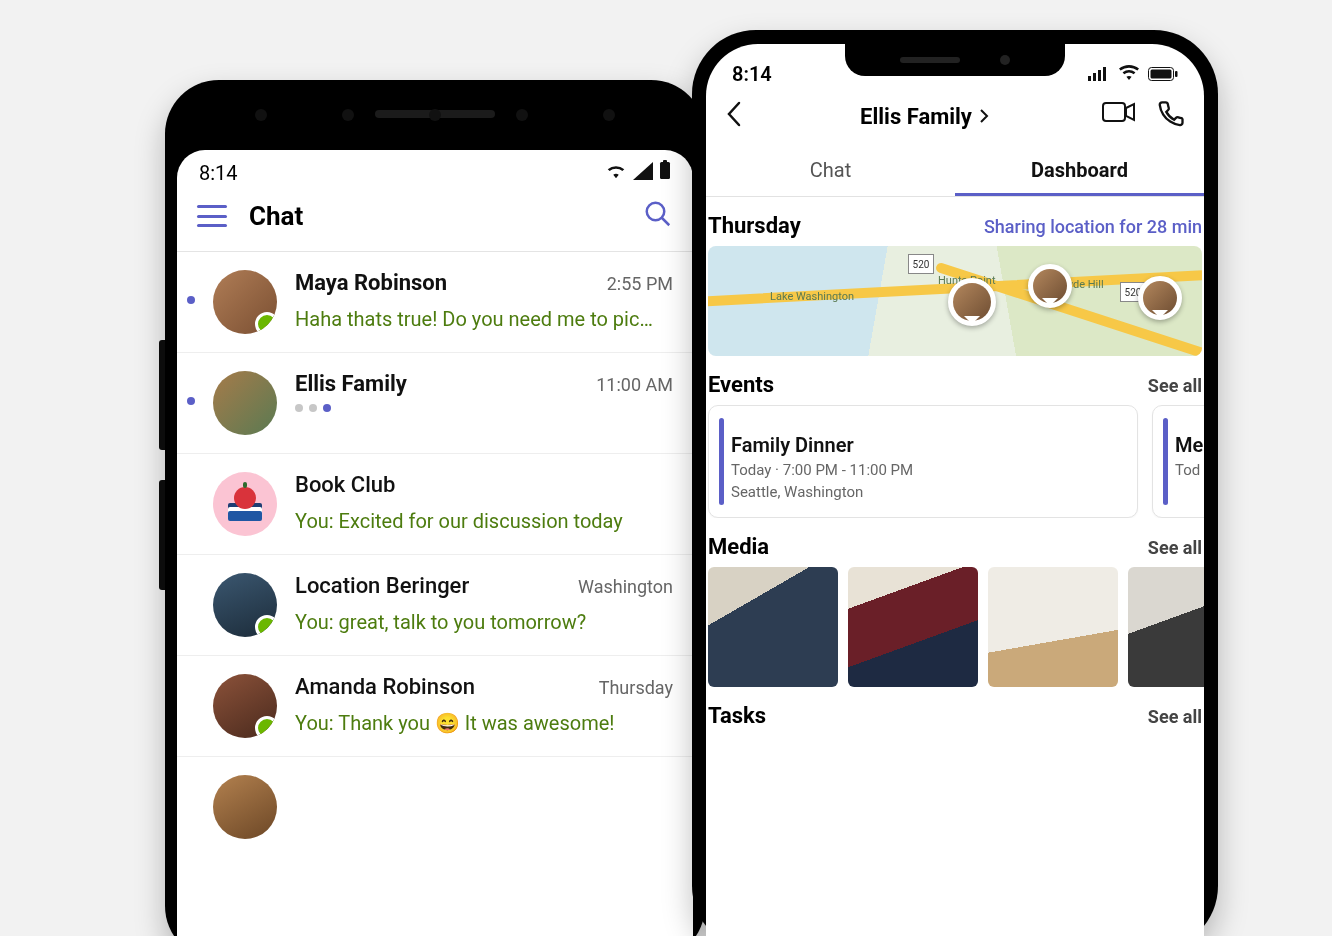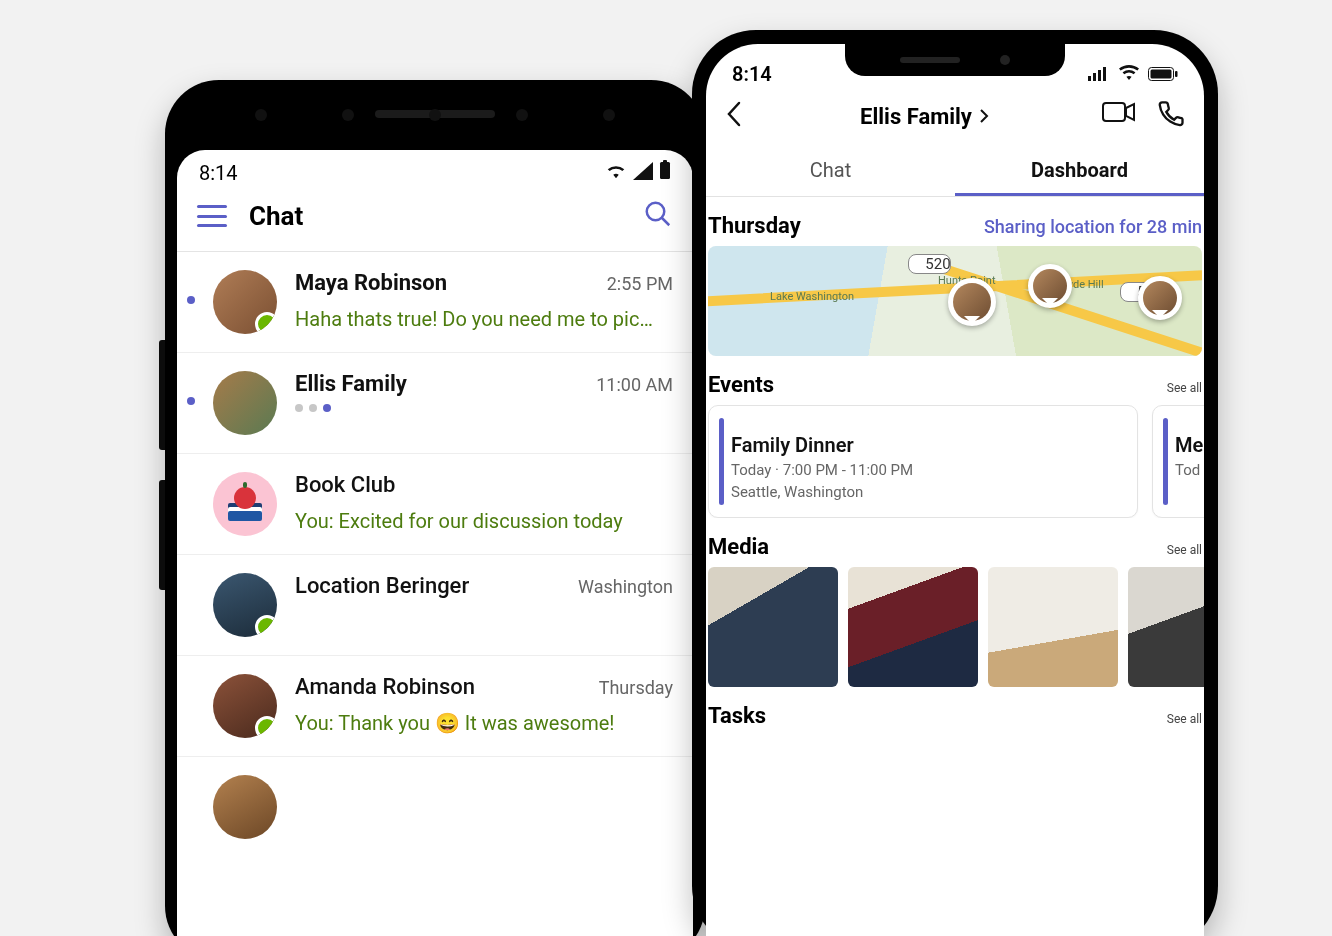--- a/index.html
+++ b/index.html
@@ -167,21 +167,21 @@
     color:#111; font-weight:700; box-shadow: inset 0 -3px 0 #5b5fc7;
   }
 
   .section {padding: 10px 0 0;}
   .section-h {
     display:flex; justify-content:space-between; align-items:baseline;
     padding: 6px 2px 8px;
     font-size:22px; font-weight:700;
   }
   .section-h .link {font-size:18px; font-weight:500; color:#5b5fc7;}
-  .section-h .see-all {font-size:12px; font-weight:400; color:#444;}
+  .section-h .see-all {font-size:18px; font-weight:700; color:#444;}
 
   .map {
     height:110px; border-radius:8px; margin: 0 2px; position:relative; overflow:hidden;
     background:
       linear-gradient(100deg, #cfe6ee 0 35%, transparent 35%),
       linear-gradient( 80deg, transparent 60%, #dce8c6 60%),
       #e8efe0;
   }
   .map .road{position:absolute;height:10px;background:#f7c847;border-radius:5px;}
   .map .r1{top:36px;left:-10px;width:560px;transform:rotate(-3deg);}
@@ -196,21 +196,21 @@
     border:2px solid #fff;
   }
   .map .pin::after{
     content:""; position:absolute; left:50%; bottom:-8px; transform:translateX(-50%);
     border:8px solid transparent; border-top-color:#fff;
   }
   .map .pin .pic{position:absolute;inset:3px;border-radius:50%;background:linear-gradient(135deg,#b3875d,#6e4d32);}
   .map .p1{top:32px;left:240px;}
   .map .p2{top:18px;left:320px;width:40px;height:40px;}
   .map .p3{top:30px;left:430px;width:40px;height:40px;}
-  .map .shield{position:absolute;width:24px;height:18px;border-radius:8px;background:#fff;border:1px solid #888;font-size:15px;display:flex;align-items:center;justify-content:center;color:#333;padding-left:17px;}
+  .map .shield{position:absolute;width:24px;height:18px;border-radius:0;background:#fff;border:1px solid #888;font-size:10px;display:flex;align-items:center;justify-content:center;color:#333;}
   .map .s1{top:8px;left:200px;}
   .map .s2{top:36px;left:412px;}
 
   .event-row{display:flex; gap:14px; padding:0 2px; overflow:hidden;}
   .event-card{
     flex:0 0 390px; border:1px solid #e3e3e3; border-radius:10px;
     padding:14px 16px 16px 22px; position:relative; background:#fff;
     box-shadow:0 1px 2px rgba(0,0,0,.04);
   }
   .event-card::before{
@@ -343,20 +343,21 @@
         <span class="dot hidden"></span>
         <div class="avatar">
           <div class="av-bg av-whead"></div>
           <span class="presence"></span>
         </div>
         <div class="chat-body">
           <div class="chat-top">
             <span class="chat-name read">Location Beringer</span>
             <span class="chat-time">Washington</span>
           </div>
+          <div class="chat-preview">You: great, talk to you tomorrow?</div>
         </div>
       </div>
 
       <div class="chat-item">
         <span class="dot hidden"></span>
         <div class="avatar">
           <div class="av-bg av-amanda"></div>
           <span class="presence"></span>
         </div>
         <div class="chat-body">

